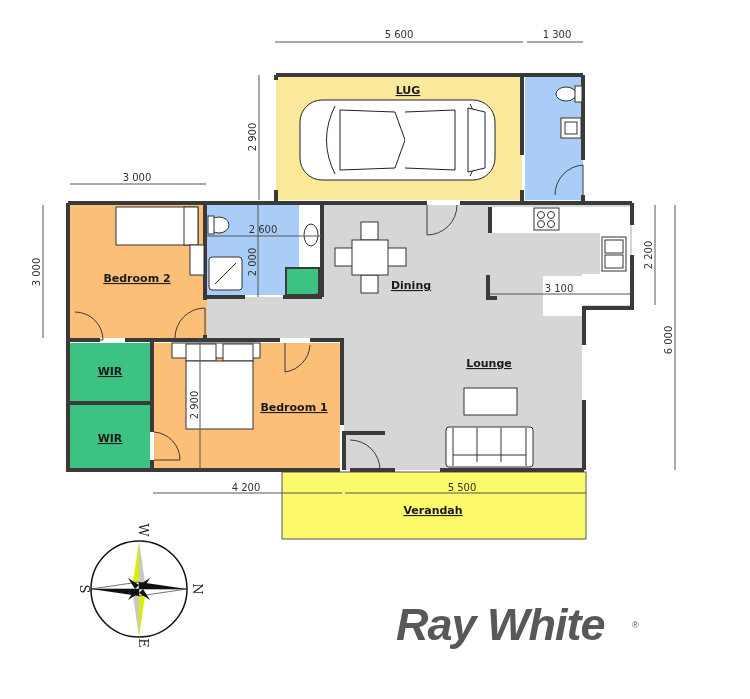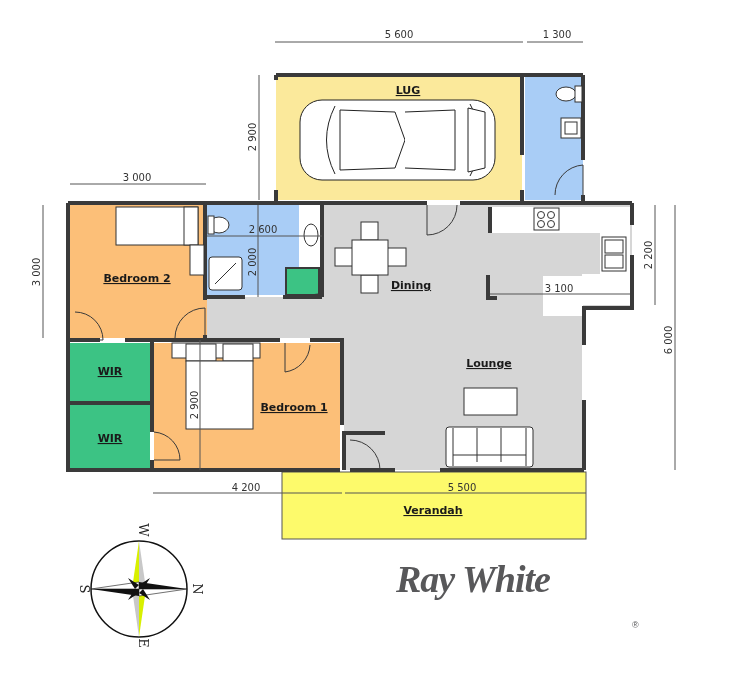--- a/index.html
+++ b/index.html
@@ -1,21 +1,21 @@
 <!DOCTYPE html>
 <html><head>
 <meta charset="utf-8">
 <style>
   html, body { margin:0; padding:0; background:#ffffff; }
   body { width:750px; height:699px; position:relative; overflow:hidden; font-family:"DejaVu Sans", sans-serif; }
   svg { position:absolute; left:0; top:0; }
   .room-label { font-family:"DejaVu Sans", sans-serif; font-weight:bold; font-size:11px; text-decoration:underline; fill:#1a1a1a; }
   .dim-label { font-family:"DejaVu Sans", sans-serif; font-size:10px; fill:#333; }
   .compass-label { font-family:"DejaVu Serif", serif; font-size:13px; fill:#222; }
-  .brand { position:absolute; left:396px; top:560px; font-family:Liberation Serif, serif; font-weight:bold; font-style:italic; font-size:38px; color:#58585a; letter-spacing:-1px; line-height:1; }
+  .brand { position:absolute; left:396px; top:602px; font-family:Liberation Sans, sans-serif; font-weight:bold; font-style:italic; font-size:45px; color:#58585a; letter-spacing:-1px; line-height:1; }
   .brand-reg { position:absolute; left:632px; top:620px; font-family:"Liberation Sans", sans-serif; font-size:9px; color:#58585a; }
 </style>
 </head>
 <body>
 
 <svg width="750" height="699" viewBox="0 0 750 699">
 
   <rect x="276" y="75" width="246" height="125" fill="#fbe99b"></rect>
 
   <rect x="525" y="75" width="58" height="125" fill="#a9cdf6"></rect>

